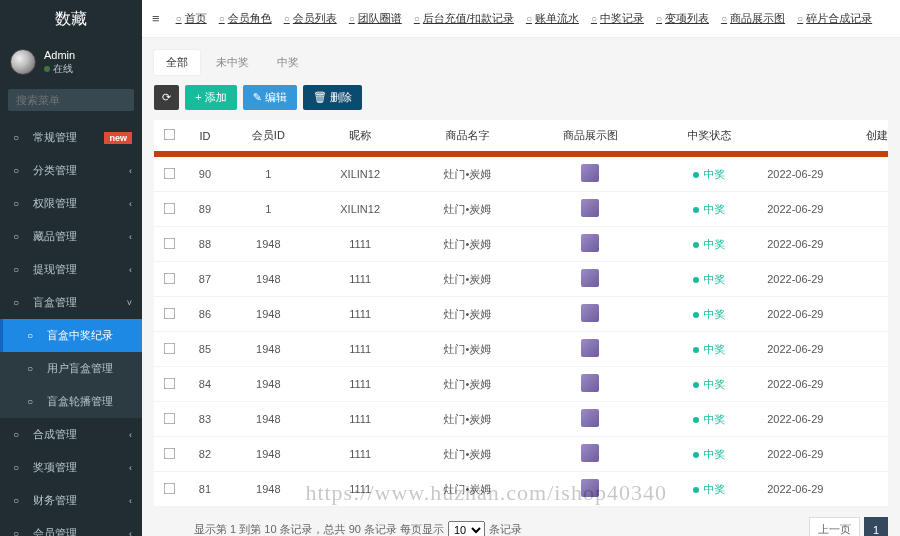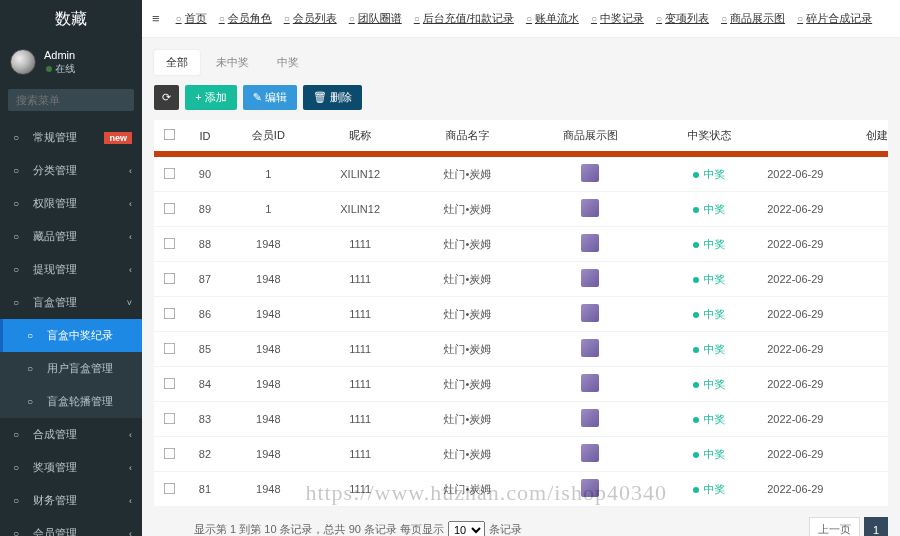--- a/index.html
+++ b/index.html
@@ -1,19 +1,19 @@
 <!DOCTYPE html>
 <html><head>
 <meta charset="utf-8">
 <style>
 * { margin: 0; padding: 0; box-sizing: border-box; }
 body { font-family: "Microsoft YaHei", Arial, sans-serif; font-size: 12px; background: #f5f5f5; width: 900px; height: 536px; overflow: hidden; position: relative; }
 .sidebar { position: absolute; left: 0; top: 0; width: 142px; height: 536px; background: #222d32; color: #b8c7ce; }
 .brand { height: 38px; line-height: 38px; text-align: center; color: #fff; font-size: 16px; background: #222d32; font-weight: 500; }
-.user-panel { padding: 10px 10px 8px; display: flex; align-items: center; gap: 8px; text-align: right; }
+.user-panel { padding: 10px 10px 8px; display: flex; align-items: center; gap: 8px; }
 .avatar { width: 26px; height: 26px; border-radius: 50%; background: radial-gradient(circle at 35% 35%, #eee 0%, #bbb 40%, #555 100%); border: 1px solid #444; }
 .user-info { font-size: 11px; line-height: 1.3; }
 .user-name { color: #fff; }
 .user-status { color: #b8c7ce; font-size: 10px; }
 .status-dot { display: inline-block; width: 6px; height: 6px; border-radius: 50%; background: #3c763d; margin-right: 3px; }
 .search-box { margin: 6px 8px 10px; }
 .search-box input { width: 100%; background: #374850; border: none; color: #b8c7ce; padding: 5px 8px; font-size: 11px; border-radius: 2px; }
 .menu { list-style: none; }
 .menu li { position: relative; }
 .menu li a { display: flex; align-items: center; padding: 9px 10px; color: #b8c7ce; text-decoration: none; font-size: 11px; border-left: 3px solid transparent; }

